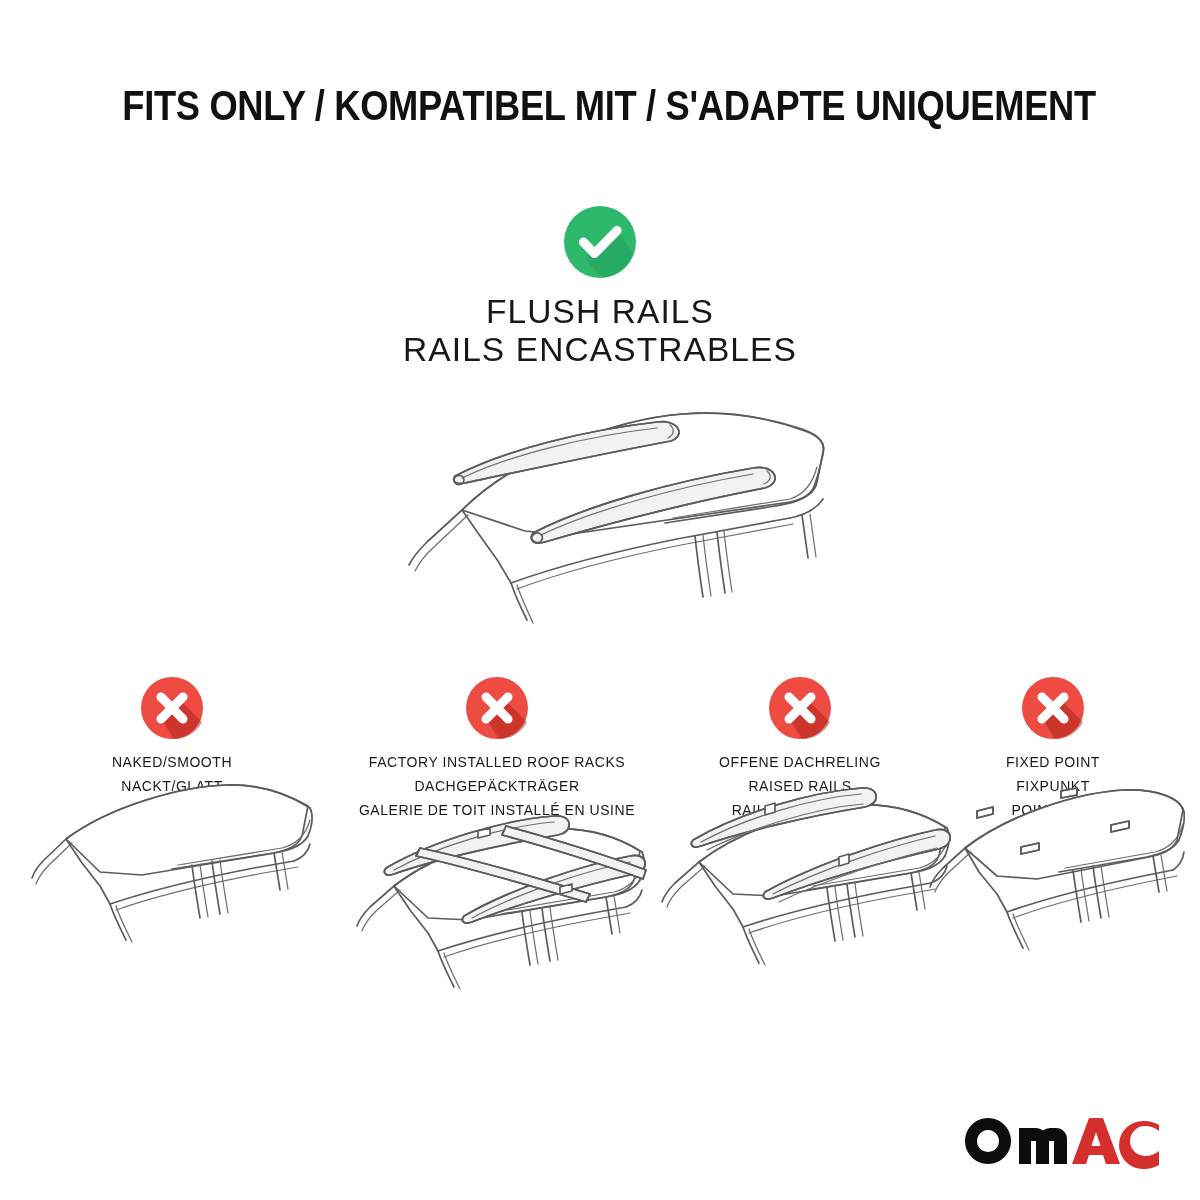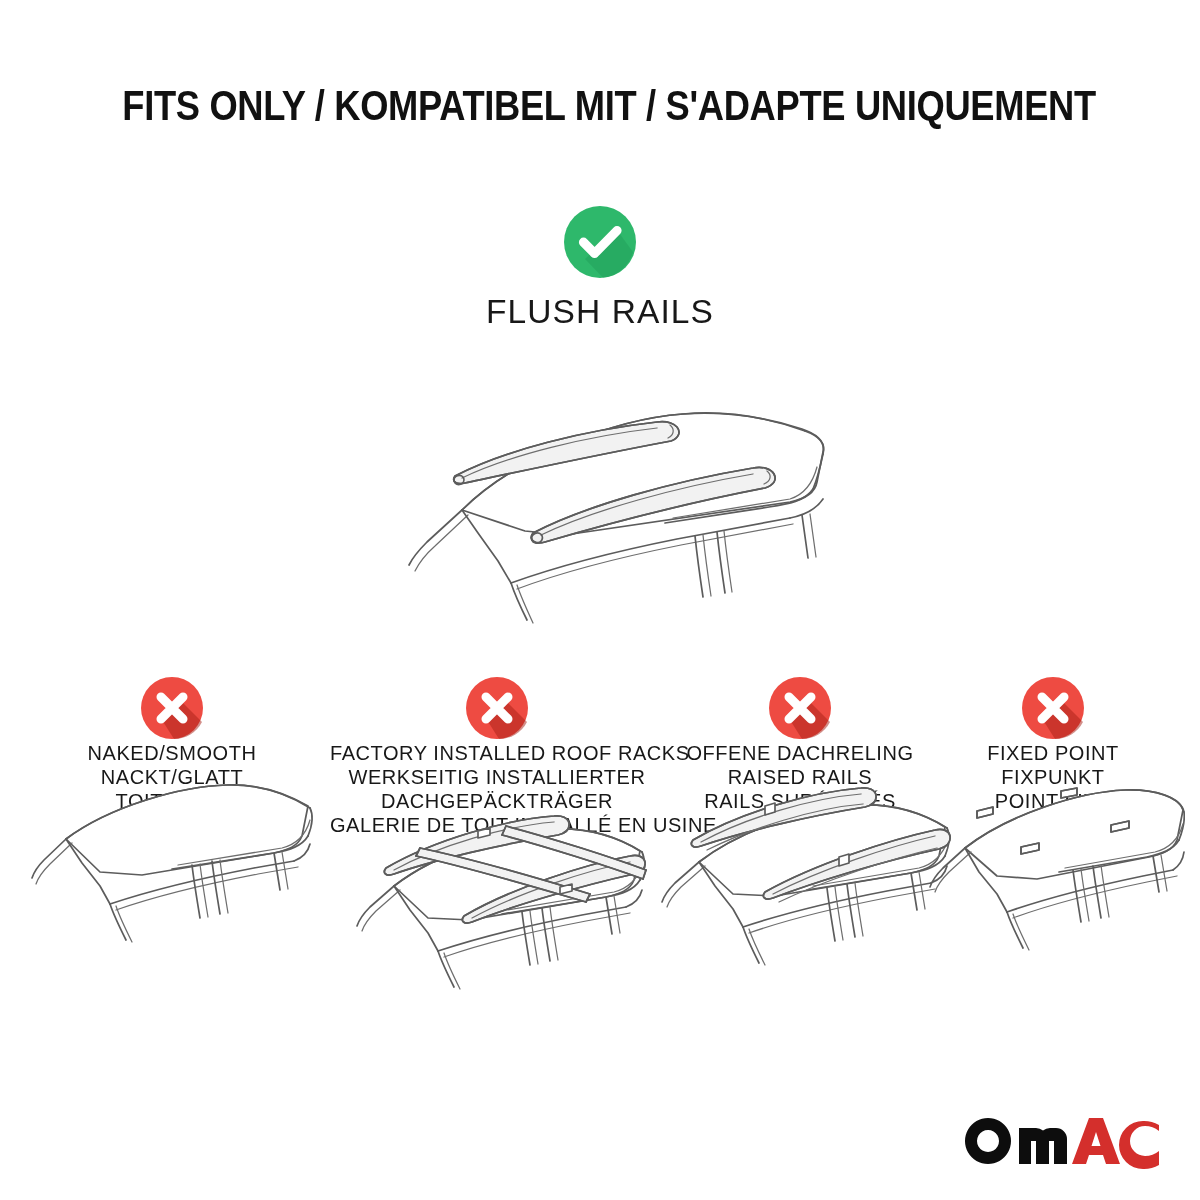--- a/index.html
+++ b/index.html
@@ -84,24 +84,24 @@
   }
   .col {
     position: absolute;
     top: 0;
     text-align: center;
   }
   .col .badge-sm { width: 64px; height: 64px; margin: 0 auto; display: block; }
   .col .badge-sm svg { display: block; width: 64px; height: 64px; }
 
   .col-label {
-    margin-top: 1px;
+    margin-top: 10px;
     font-family: "Liberation Sans", sans-serif;
     font-weight: 400;
-    font-size: 20px;
+    font-size: 14px;
     line-height: 24px;
     letter-spacing: 0.55px;
     color: #181818;
   }
   .col-label div { white-space: nowrap; }
 
   .col-art {
     position: absolute;
     left: 50%;
     transform: translateX(-50%);
@@ -145,20 +145,21 @@
   <span class="badge">
     <svg viewBox="0 0 74 74" xmlns="http://www.w3.org/2000/svg">
       <circle cx="37" cy="37" r="36" fill="#2eb86b"></circle>
       <path d="M53.5 24.5 L70 47 A36 36 0 0 1 40 72.8 L22 54 Z" fill="#23a05b" opacity="0.55"></path>
       <path d="M20.5 37.2 L31.6 48.4 L54 25.6" fill="none" stroke="#ffffff" stroke-width="9.2" stroke-linecap="round" stroke-linejoin="round"></path>
     </svg>
   </span>
 
   <div class="hero-text">
     <div>FLUSH RAILS</div>
+    <div>RAILS ENCASTRABLES</div>
   </div>
 
   <div class="hero-art">
     <svg viewBox="0 0 470 245" xmlns="http://www.w3.org/2000/svg" class="lineart">
 
       <path class="fillwhite" d="M97 105 C150 52 250 14 318 9 C360 6 400 12 437 24
                C452 29 460 37 458 47 L452 77 C450 88 440 94 425 97
                L200 130 L160 126 Z"></path>
 
       <path d="M97 105 C150 52 250 14 318 9 C362 5 404 13 440 26"></path>
@@ -250,21 +251,20 @@
   <div class="col" id="col-1">
     <span class="badge-sm">
       <svg viewBox="0 0 64 64" xmlns="http://www.w3.org/2000/svg">
         <circle cx="32" cy="32" r="31" fill="#ee4b42"></circle>
         <path d="M40 24 L62 46 A31 31 0 0 1 34 62.9 L22 44 Z" fill="#a81f16" opacity="0.5"></path>
         <path d="M21 21 L43 43 M43 21 L21 43" stroke="#ffffff" stroke-width="9" stroke-linecap="round"></path>
       </svg>
     </span>
     <div class="col-label">
       <div>FACTORY INSTALLED ROOF RACKS</div>
-      <div>WERKSEITIG INSTALLIERTER</div>
       <div>DACHGEPÄCKTRÄGER</div>
       <div>GALERIE DE TOIT INSTALLÉ EN USINE</div>
     </div>
     <div class="col-art">
       <svg viewBox="0 0 318 196" xmlns="http://www.w3.org/2000/svg" class="lineart">
 
         <path class="fillwhite" d="M56 84 C100 50 172 28 218 27 C250 26 278 34 302 49
                  L296 78 C292 88 282 92 268 95 L132 118 L90 116 Z"></path>
         <path d="M56 84 C100 50 172 28 218 27 C252 26 280 35 304 50"></path>
         <path d="M304 50 C308 58 306 68 302 78"></path>

